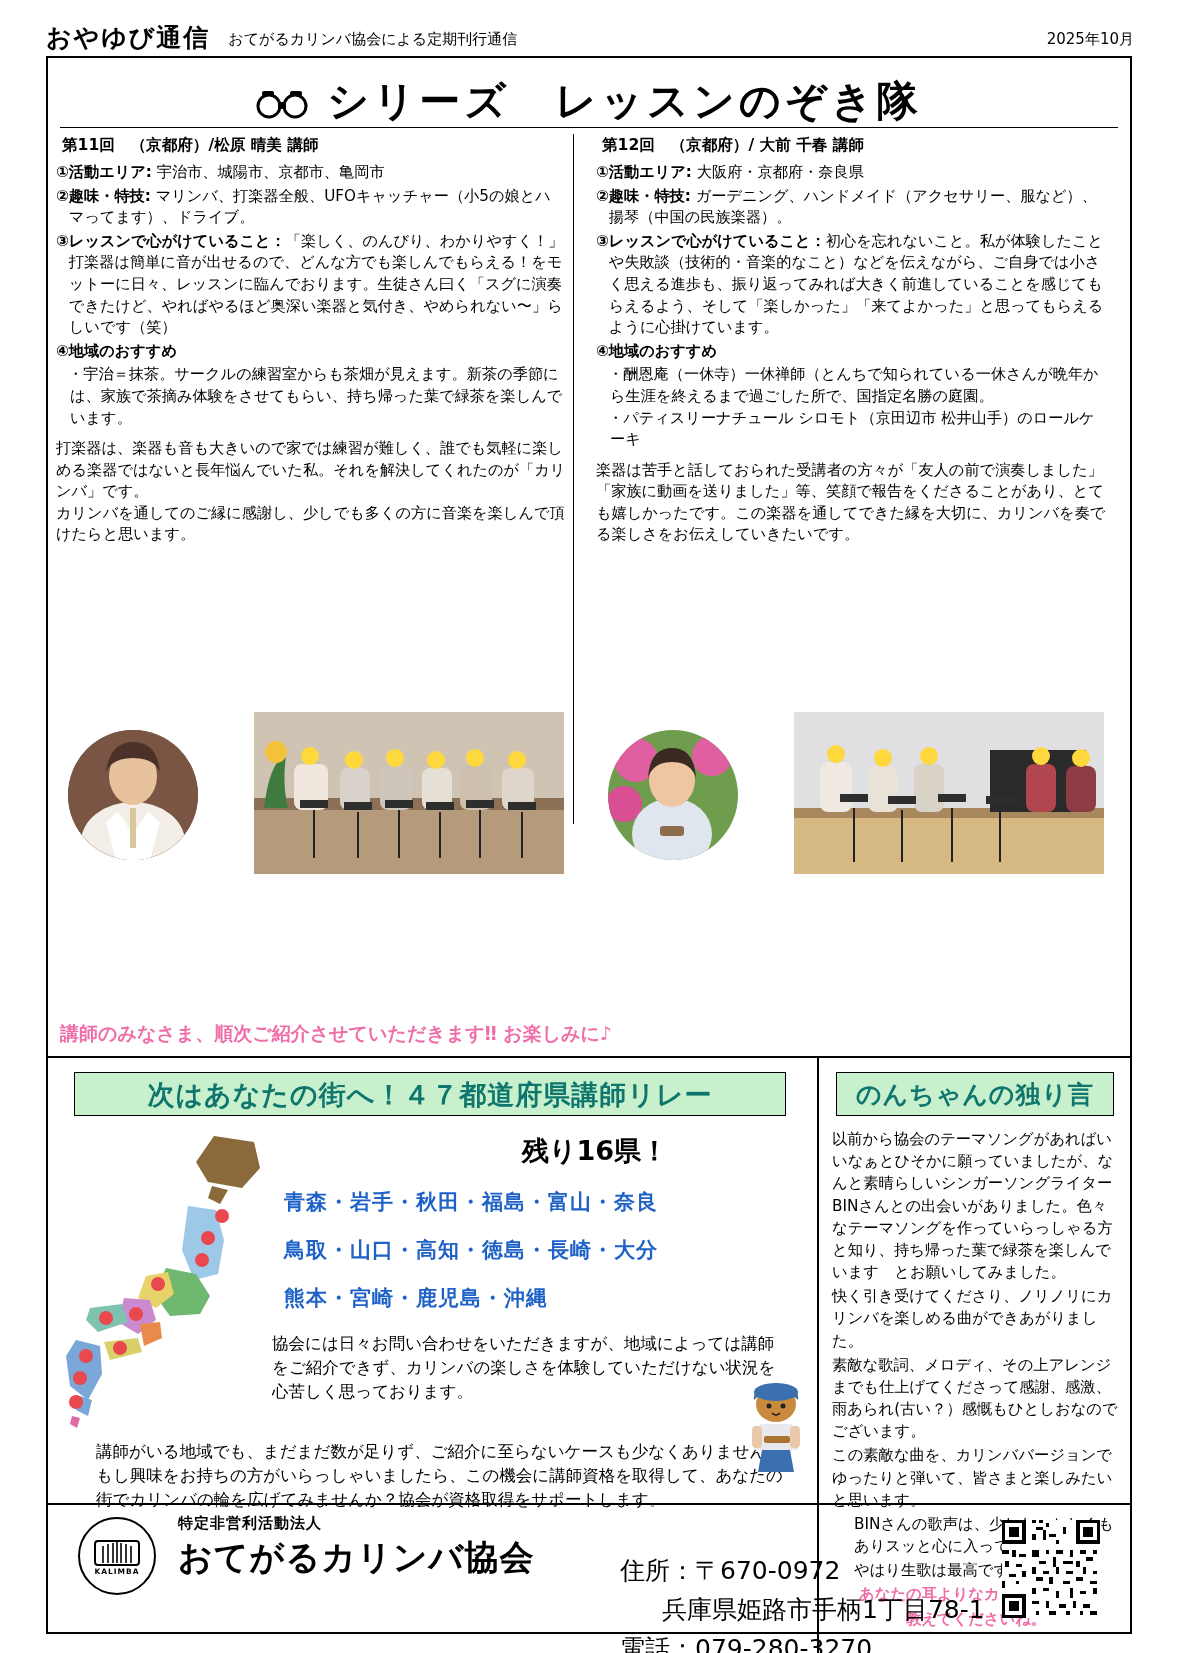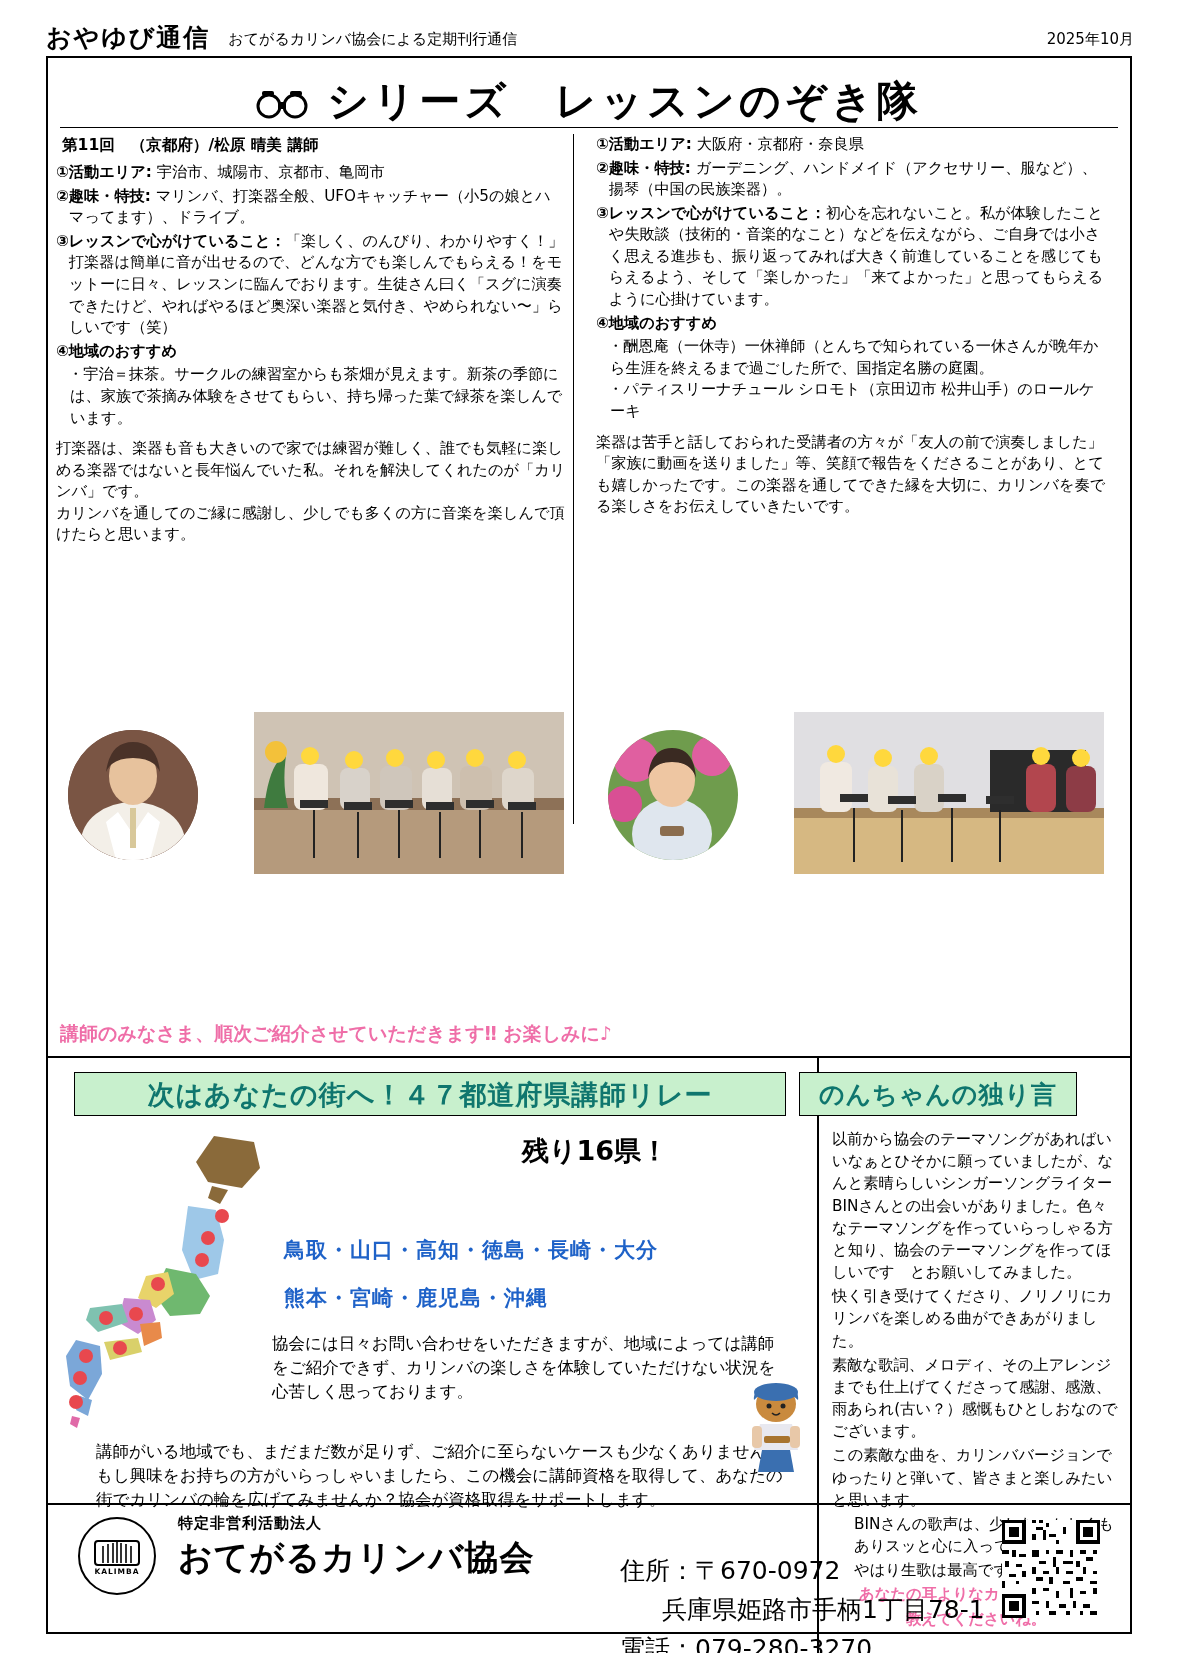--- a/index.html
+++ b/index.html
@@ -164,21 +164,21 @@
     box-sizing: border-box;
     text-align: center;
     font-weight: 700;
     color: #0f766e;
   }
   #relay-head {
     left: 74px; top: 1072px; width: 712px; height: 44px;
     font-size: 27px; line-height: 44px; letter-spacing: 1px;
   }
   #non-head {
-    left: 799px; top: 1072px; width: 278px; height: 44px;
+    left: 836px; top: 1072px; width: 278px; height: 44px;
     font-size: 25px; line-height: 44px; letter-spacing: 1px;
   }
 
   .remaining {
     position: absolute;
     left: 430px; top: 1133px; width: 330px;
     text-align: center;
     font-size: 27px; font-weight: 700;
   }
   .pref-line {
@@ -312,20 +312,21 @@
       <span class="body"><span class="lbl">地域のおすすめ</span></span>
     </div>
 
     <div class="indent1 bullet">・宇治＝抹茶。サークルの練習室からも茶畑が見えます。新茶の季節には、家族で茶摘み体験をさせてもらい、持ち帰った葉で緑茶を楽しんでいます。</div>
 
     <div class="para">打楽器は、楽器も音も大きいので家では練習が難しく、誰でも気軽に楽しめる楽器ではないと長年悩んでいた私。それを解決してくれたのが「カリンバ」です。</div>
     <div>カリンバを通してのご縁に感謝し、少しでも多くの方に音楽を楽しんで頂けたらと思います。</div>
   </div>
 
   <div class="col col-right">
+    <div class="art-title">第12回　（京都府）/ 大前 千春 講師</div>
 
     <div class="item">
       <span class="num">①</span>
       <span class="body"><span class="lbl">活動エリア:</span><span> 大阪府・京都府・奈良県</span></span>
     </div>
 
     <div class="item">
       <span class="num">②</span>
       <span class="body"><span class="lbl">趣味・特技:</span><span> ガーデニング、ハンドメイド（アクセサリー、服など）、揚琴（中国の民族楽器）。</span></span>
     </div>
@@ -452,20 +453,21 @@
     </div>
   </div>
 
   <div class="pink-banner">講師のみなさま、順次ご紹介させていただきます‼ お楽しみに♪</div>
   <div class="hr2"></div>
   <div class="lower-divider"></div>
 
   <div class="green-head" id="relay-head">次はあなたの街へ！４７都道府県講師リレー</div>
   <div class="remaining">残り16県！</div>
 
+  <div class="pref-line" id="pref1">青森・岩手・秋田・福島・富山・奈良</div>
   <div class="pref-line" id="pref2">鳥取・山口・高知・徳島・長崎・大分</div>
   <div class="pref-line" id="pref3">熊本・宮崎・鹿児島・沖縄</div>
 
   <div style="position:absolute; left:62px; top:1128px; width:230px; height:310px;">
     <svg width="230" height="310" viewBox="0 0 230 310">
 
       <path d="M152 8 l40 6 l6 26 l-18 20 l-34 -6 l-12 -20 z" fill="#8a6a3a"></path>
       <path d="M150 58 l16 4 l-8 14 l-12 -6z" fill="#8a6a3a"></path>
 
       <path d="M126 78 l28 4 l8 30 l-6 34 l-24 6 l-12 -30 z" fill="#9ec8e8"></path>
@@ -498,21 +500,21 @@
           <circle cx="14" cy="274" r="7"></circle>
       </g>
     </svg>
   </div>
 
   <div class="relay-para" id="relay-p1">協会には日々お問い合わせをいただきますが、地域によっては講師をご紹介できず、カリンバの楽しさを体験していただけない状況を心苦しく思っております。</div>
   <div class="relay-para" id="relay-p2">講師がいる地域でも、まだまだ数が足りず、ご紹介に至らないケースも少なくありません。もし興味をお持ちの方がいらっしゃいましたら、この機会に講師資格を取得して、あなたの街でカリンバの輪を広げてみませんか？協会が資格取得をサポートします。</div>
 
   <div class="green-head" id="non-head">のんちゃんの独り言</div>
   <div class="non-body">
-    <p>以前から協会のテーマソングがあればいいなぁとひそかに願っていましたが、なんと素晴らしいシンガーソングライターBINさんとの出会いがありました。色々なテーマソングを作っていらっしゃる方と知り、協会のテーマソングを作ってほしいです　とお願いしてみました。</p>
+    <p>以前から協会のテーマソングがあればいいなぁとひそかに願っていましたが、なんと素晴らしいシンガーソングライターBINさんとの出会いがありました。色々なテーマソングを作っていらっしゃる方と知り、持ち帰った葉で緑茶を楽しんでいます　とお願いしてみました。</p>
     <p>快く引き受けてくださり、ノリノリにカリンバを楽しめる曲ができあがりました。</p>
     <p>素敵な歌詞、メロディ、その上アレンジまでも仕上げてくださって感謝、感激、雨あられ(古い？）感慨もひとしおなのでございます。</p>
     <p>この素敵な曲を、カリンババージョンでゆったりと弾いて、皆さまと楽しみたいと思います。</p>
     <p class="non-indent">BINさんの歌声は、少しなつかしくもありスッと心に入ってきます。</p>
     <p class="non-indent">やはり生歌は最高です‼</p>
     <p class="pink-text">あなたの耳よりなカリンバ情報も</p>
     <p class="pink-text">教えてくださいね。</p>
   </div>
 
   <div style="position:absolute; left:742px; top:1378px; width:68px; height:100px;">

